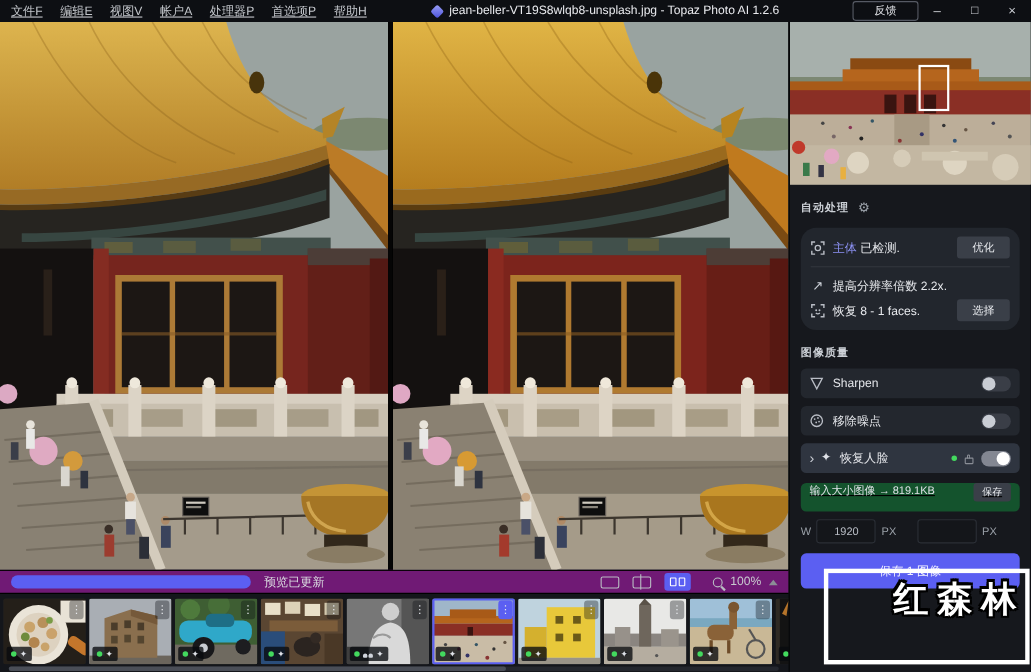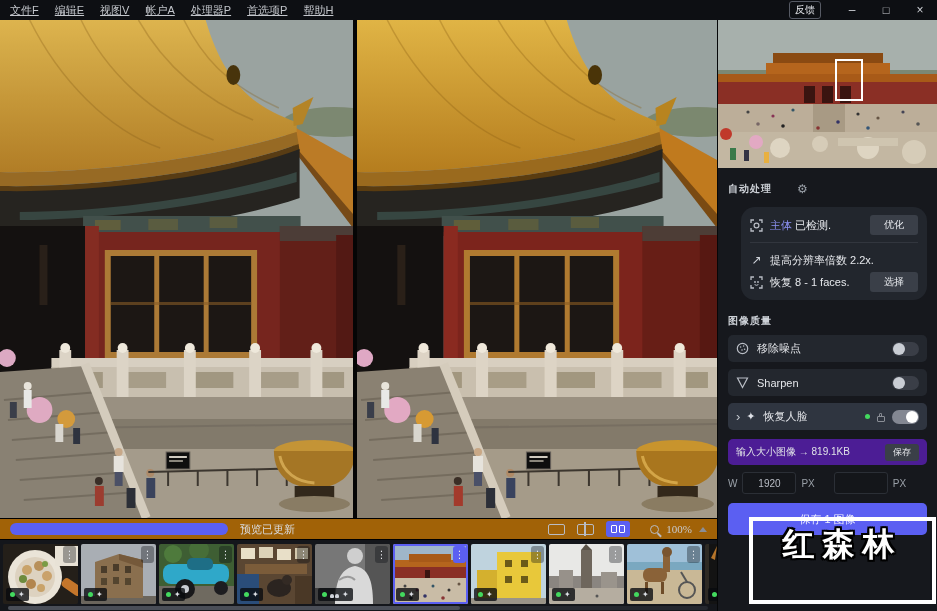--- a/index.html
+++ b/index.html
@@ -7,40 +7,40 @@
   .app{width:937px;height:611px;display:flex;flex-direction:column;}
 
   
   .titlebar{height:20px;background:#0d0f13;display:flex;align-items:center;flex:0 0 20px;}
   .menus{display:flex;gap:16px;padding-left:10px;}
   .menu-item{font-size:11px;color:#c3c6cb;cursor:default;white-space:nowrap;text-decoration:underline;}
   .title-center{display:flex;align-items:center;gap:6px;margin-left:60px;}
   .logo{width:9px;height:9px;transform:rotate(45deg);background:linear-gradient(135deg,#9aa0f7,#4a50d8);border-radius:2px;}
   .doc-title{font-size:11px;color:#e9eaee;white-space:nowrap;}
   .title-right{margin-left:auto;display:flex;align-items:center;gap:0;}
-  .feedback-btn{font-size:10px;color:#e3e5e9;border:1px solid #565a64;border-radius:3px;padding:1px 5px;margin-right:14px;}
+  .feedback-btn{font-size:10px;color:#e3e5e9;border:1px solid #565a64;border-radius:3px;padding:1px 19px;}
   .winbtn{width:34px;text-align:center;font-size:12px;color:#cdd0d5;}
   .winbtn.max{font-size:11px;}
 
   
   .content{flex:1;display:flex;}
   .left-col{width:717px;display:flex;flex-direction:column;}
   .viewer{height:498px;background:#000;display:flex;}
   .panel{height:498px;overflow:hidden;position:relative;}
   .panel.orig{width:353px;}
   .panel.proc{width:360px;}
   .panel svg{display:block;width:100%;height:100%;}
   .panel.orig svg{filter:blur(.4px) saturate(.92);}
   .vdivider{width:4px;background:#050505;}
 
   
-  .statusbar{height:20px;background:#a16207;border-top:1px solid #000;display:flex;align-items:center;flex:0 0 20px;}
+  .statusbar{height:20px;background:#701a75;border-top:1px solid #000;display:flex;align-items:center;flex:0 0 20px;}
   .progress-pill{width:218px;height:12px;border-radius:7px;background:#5b5ff2;margin-left:10px;}
   .progress-text{font-size:11px;color:#d9dbdf;margin-left:12px;white-space:nowrap;}
-  .view-controls{margin-left:auto;display:flex;align-items:center;gap:12px;margin-right:10px;font-family:Liberation Serif, serif;}
+  .view-controls{margin-left:auto;display:flex;align-items:center;gap:12px;margin-right:10px;}
   .vc-icon{width:17px;height:11px;border:1.5px solid #b9bcc3;border-radius:2px;box-sizing:border-box;}
   .vc-split{position:relative;}
   .vc-split::after{content:'';position:absolute;left:6px;top:-3px;width:1.5px;height:14px;background:#b9bcc3;}
   .vc-dual{width:24px;height:16px;border-radius:3px;background:#5b5ff2;display:flex;align-items:center;justify-content:center;gap:2px;}
   .vc-dual i{width:6px;height:8px;border:1.2px solid #fff;border-radius:1px;box-sizing:border-box;}
   .zoom-group{display:flex;align-items:center;gap:7px;margin-left:8px;}
   .mag{width:9px;height:9px;border:1.5px solid #b9bcc3;border-radius:50%;position:relative;box-sizing:border-box;}
   .mag::after{content:'';position:absolute;right:-4px;bottom:-3px;width:5px;height:1.5px;background:#b9bcc3;transform:rotate(45deg);}
   .zoom-val{font-size:11px;color:#c8cacf;}
   .tri-up{width:0;height:0;border-left:4px solid transparent;border-right:4px solid transparent;border-bottom:5px solid #8b8e96;}
@@ -60,24 +60,24 @@
   .ppl::before,.ppl::after{content:'';position:absolute;bottom:0;width:4px;height:4px;border-radius:50% 50% 1px 1px;background:#cfd3da;}
   .ppl::before{left:0;}.ppl::after{right:0;}
   .hscroll-track{position:absolute;left:8px;bottom:3px;width:700px;height:4px;border-radius:2px;background:#24272e;}
   .hscroll-thumb{width:452px;height:4px;border-radius:2px;background:#4a4e57;}
 
   
   .sidebar{width:220px;background:#16181d;border-left:1px solid #060708;position:relative;display:flex;flex-direction:column;box-sizing:border-box;}
   .nav-preview{width:220px;height:148px;overflow:hidden;flex:0 0 148px;background:#000;}
   .nav-preview svg{display:block;width:100%;height:100%;}
   .side-pad{padding:0 10px;}
-  .sec-header{display:flex;align-items:center;gap:25px;margin-top:14px;}
+  .sec-header{display:flex;align-items:center;gap:8px;margin-top:14px;}
   .sec-title{font-size:10px;font-weight:bold;color:#ccd0d6;letter-spacing:1px;}
   .gear{font-size:12px;color:#9aa0a8;line-height:1;}
-  .card{background:#22262d;border-radius:14px;padding:7px 9px;margin-top:11px;margin-left:13px;}
+  .card{background:#22262d;border-radius:14px;padding:7px 9px;margin-top:11px;}
   .crow{display:flex;align-items:center;gap:7px;min-height:22px;}
   .crow .lbl{font-size:11px;color:#e6e8ec;white-space:nowrap;}
   .lbl .hl{color:#8d92f5;}
   .mini-btn{margin-left:auto;background:#3a3f48;border-radius:3px;padding:3px 14px;font-size:10px;color:#e9ebef;white-space:nowrap;}
   .card-div{height:1px;background:#32363e;margin:6px 0;}
   .icon12{width:13px;height:13px;flex:0 0 13px;display:flex;align-items:center;justify-content:center;}
   .arrow-ic{font-size:12px;color:#cfd3da;line-height:1;}
   .apply-btn{margin-top:8px;height:23px;background:#272c34;border-radius:4px;display:flex;align-items:center;justify-content:center;position:relative;}
   .apply-btn .gdot{position:absolute;left:10px;}
   .apply-btn span{font-size:11px;color:#dfe2e7;}
@@ -88,31 +88,31 @@
   .chev{font-size:13px;color:#c6cad1;line-height:1;margin-right:-2px;}
   .spacer{margin-left:auto;display:flex;align-items:center;gap:7px;}
   .toggle{width:27px;height:14px;border-radius:8px;position:relative;flex:0 0 27px;}
   .toggle.off{background:#3a3e47;}
   .toggle.off::after{content:'';position:absolute;left:1px;top:1px;width:12px;height:12px;border-radius:50%;background:#c9cdd4;}
   .toggle.on{background:#838792;}
   .toggle.on::after{content:'';position:absolute;right:1px;top:1px;width:12px;height:12px;border-radius:50%;background:#fff;}
   .lock{width:8px;height:6px;border:1.2px solid #8a8e96;border-radius:1px;position:relative;margin-top:4px;box-sizing:border-box;}
   .lock::before{content:'';position:absolute;top:-4px;left:0.8px;width:3.6px;height:4px;border:1.2px solid #8a8e96;border-bottom:none;border-radius:3px 3px 0 0;box-sizing:border-box;}
 
-  .size-card{margin-top:9px;height:26px;background:#4c1d95;border-radius:5px;display:flex;align-items:center;padding:0 8px;gap:6px;}
+  .size-card{margin-top:9px;height:26px;background:#14532d;border-radius:5px;display:flex;align-items:flex-start;padding:0 8px;gap:6px;text-decoration:underline;}
   .size-card .lbl{font-size:10px;color:#dfe2e7;white-space:nowrap;overflow:hidden;}
   .size-card .mini-btn{padding:2px 8px;font-size:9px;}
   .wh-row{margin-top:7px;display:flex;align-items:center;gap:5px;}
   .unit-lbl{font-size:10px;color:#9aa0a8;}
   .field{background:#14161a;border:1px solid #2b2f36;border-radius:3px;height:20px;width:52px;display:flex;align-items:center;justify-content:center;font-size:10px;color:#b9bdc5;}
   .save-btn{margin-top:9px;height:32px;background:#5b5ff2;border-radius:5px;display:flex;align-items:center;justify-content:center;font-size:11px;color:#f2f3ff;}
 
   
   .watermark{position:absolute;left:31px;top:497px;width:187px;height:87px;border:4px solid #fff;box-sizing:border-box;z-index:50;}
-  .wm-title{margin-top:2px;text-align:center;font-size:32px;font-weight:900;letter-spacing:8px;color:#fff;font-family:"DejaVu Sans",sans-serif;
+  .wm-title{margin-top:2px;text-align:right;font-size:32px;font-weight:900;letter-spacing:8px;color:#fff;font-family:"DejaVu Sans",sans-serif;
     text-shadow:2px 0 #000,-2px 0 #000,0 2px #000,0 -2px #000,2px 2px #000,-2px -2px #000,2px -2px #000,-2px 2px #000;}
   .wm-urlbar{position:absolute;left:4px;right:2px;bottom:7px;height:20px;background:#fff;display:flex;align-items:center;justify-content:center;}
   .wm-url{font-family:"DejaVu Sans Mono",monospace;font-style:italic;font-weight:bold;font-size:13px;color:#000;white-space:nowrap;}
 </style>
 </head>
 <body>
 
 <svg width="0" height="0" style="position:absolute">
   <defs>
     <linearGradient id="roofg" x1="0" y1="0" x2="0" y2="1">
@@ -377,20 +377,24 @@
   <div class="titlebar">
     <div class="menus">
       <span class="menu-item">文件F</span>
       <span class="menu-item">编辑E</span>
       <span class="menu-item">视图V</span>
       <span class="menu-item">帐户A</span>
       <span class="menu-item">处理器P</span>
       <span class="menu-item">首选项P</span>
       <span class="menu-item">帮助H</span>
     </div>
+    <div class="title-center">
+      <span class="logo"></span>
+      <span class="doc-title">jean-beller-VT19S8wlqb8-unsplash.jpg - Topaz Photo AI 1.2.6</span>
+    </div>
     <div class="title-right">
       <span class="feedback-btn">反馈</span>
       <span class="winbtn">–</span>
       <span class="winbtn max">□</span>
       <span class="winbtn">×</span>
     </div>
   </div>
 
   <div class="content">
     <div class="left-col">
@@ -578,39 +582,39 @@
           </div>
         </div>
 
         <div class="sec-header">
           <span class="sec-title">图像质量</span>
         </div>
 
         <div class="q-row">
           <span class="icon12">
             <svg width="13" height="13" viewBox="0 0 13 13">
+                <path d="M1.5,2 H11.5 L6.5,11.5 Z" stroke="#b9bdc5" stroke-width="1.2" fill="none"></path>
+              </svg>
+          </span>
+          <span class="lbl">Sharpen</span>
+          <span class="spacer">
+              <span class="toggle off"></span>
+            </span>
+        </div>
+        <div class="q-row">
+          <span class="icon12">
+            <svg width="13" height="13" viewBox="0 0 13 13">
                 <circle cx="6.5" cy="6.5" r="5.2" stroke="#b9bdc5" stroke-width="1.2" fill="none"></circle>
                 <circle cx="4.6" cy="5" r="0.8" fill="#b9bdc5"></circle>
                 <circle cx="7.6" cy="4" r="0.8" fill="#b9bdc5"></circle>
                 <circle cx="6" cy="8" r="0.8" fill="#b9bdc5"></circle>
                 <circle cx="8.6" cy="7.2" r="0.8" fill="#b9bdc5"></circle>
               </svg>
           </span>
           <span class="lbl">移除噪点</span>
-          <span class="spacer">
-              <span class="toggle off"></span>
-            </span>
-        </div>
-        <div class="q-row">
-          <span class="icon12">
-            <svg width="13" height="13" viewBox="0 0 13 13">
-                <path d="M1.5,2 H11.5 L6.5,11.5 Z" stroke="#b9bdc5" stroke-width="1.2" fill="none"></path>
-              </svg>
-          </span>
-          <span class="lbl">Sharpen</span>
           <span class="spacer">
               <span class="toggle off"></span>
             </span>
         </div>
         <div class="q-row active">
           <span class="chev">›</span>
           <span class="spark" style="font-size:11px;">✦</span>
           <span class="lbl">恢复人脸</span>
           <span class="spacer">
             <span class="gdot"></span>

